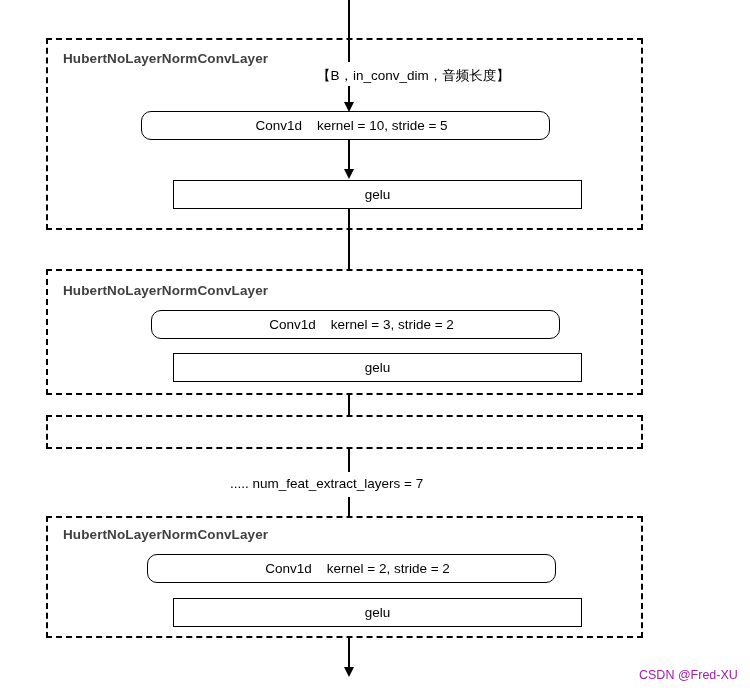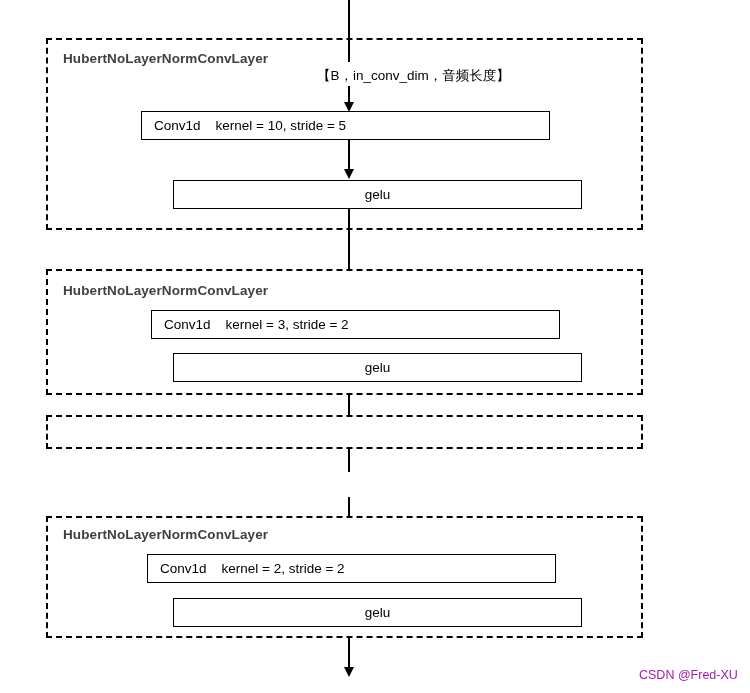--- a/index.html
+++ b/index.html
@@ -43,22 +43,23 @@
   .opbox {
     position: absolute;
     border: 1.5px solid #000000;
     background: #ffffff;
     font-size: 13.5px;
     line-height: 1;
     display: flex;
     align-items: center;
   }
   .opbox.left {
-    justify-content: flex-start;
+    justify-content: center;
     padding-left: 12px;
+    border-radius: 10px;
   }
   .opbox.center {
     justify-content: center;
     margin-left: 32px;
   }
   .op-text { white-space: pre; }
 
   
   .vline {
     position: absolute;
@@ -139,20 +140,21 @@
   <div class="opbox center" style="left:141px; top:353px; width:409px; height:29px;">
     <span class="op-text">gelu</span>
   </div>
 
   <div class="vline" style="left:348px; top:394px; height:22px;"></div>
 
   <div class="group" style="left:46px; top:415px; width:597px; height:34px;"></div>
 
   <div class="vline" style="left:348px; top:448px; height:24px;"></div>
 
+  <div class="repeat-label" style="left:230px; top:476px;">..... num_feat_extract_layers = 7</div>
 
   <div class="vline" style="left:348px; top:497px; height:20px;"></div>
 
   <div class="group" style="left:46px; top:516px; width:597px; height:122px;"></div>
   <div class="group-title" style="left:63px; top:527px;">HubertNoLayerNormConvLayer</div>
 
   <div class="opbox left" style="left:141px; top:554px; width:409px; height:29px;margin-left:6px;">
     <span class="op-text">Conv1d    kernel = 2, stride = 2</span>
   </div>
 

